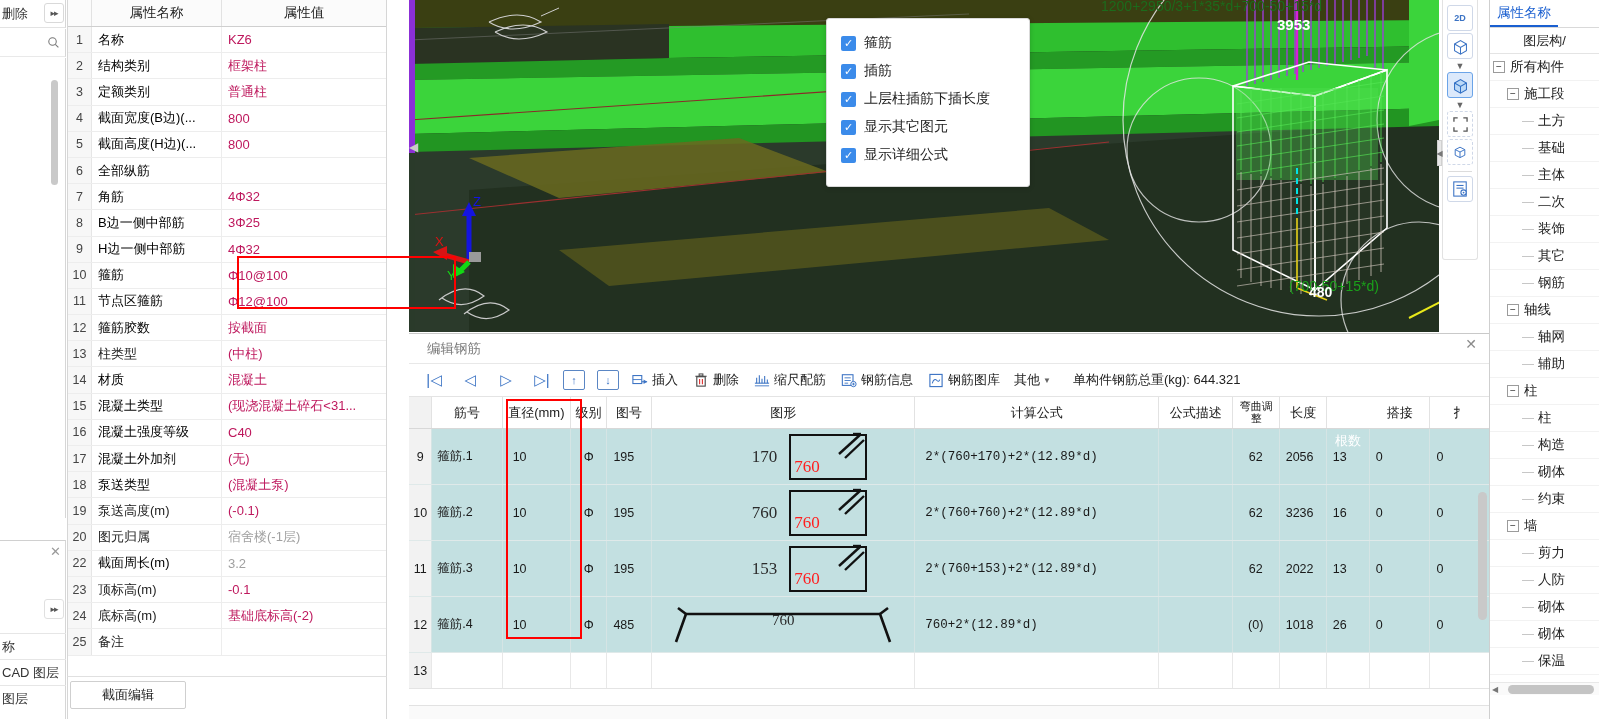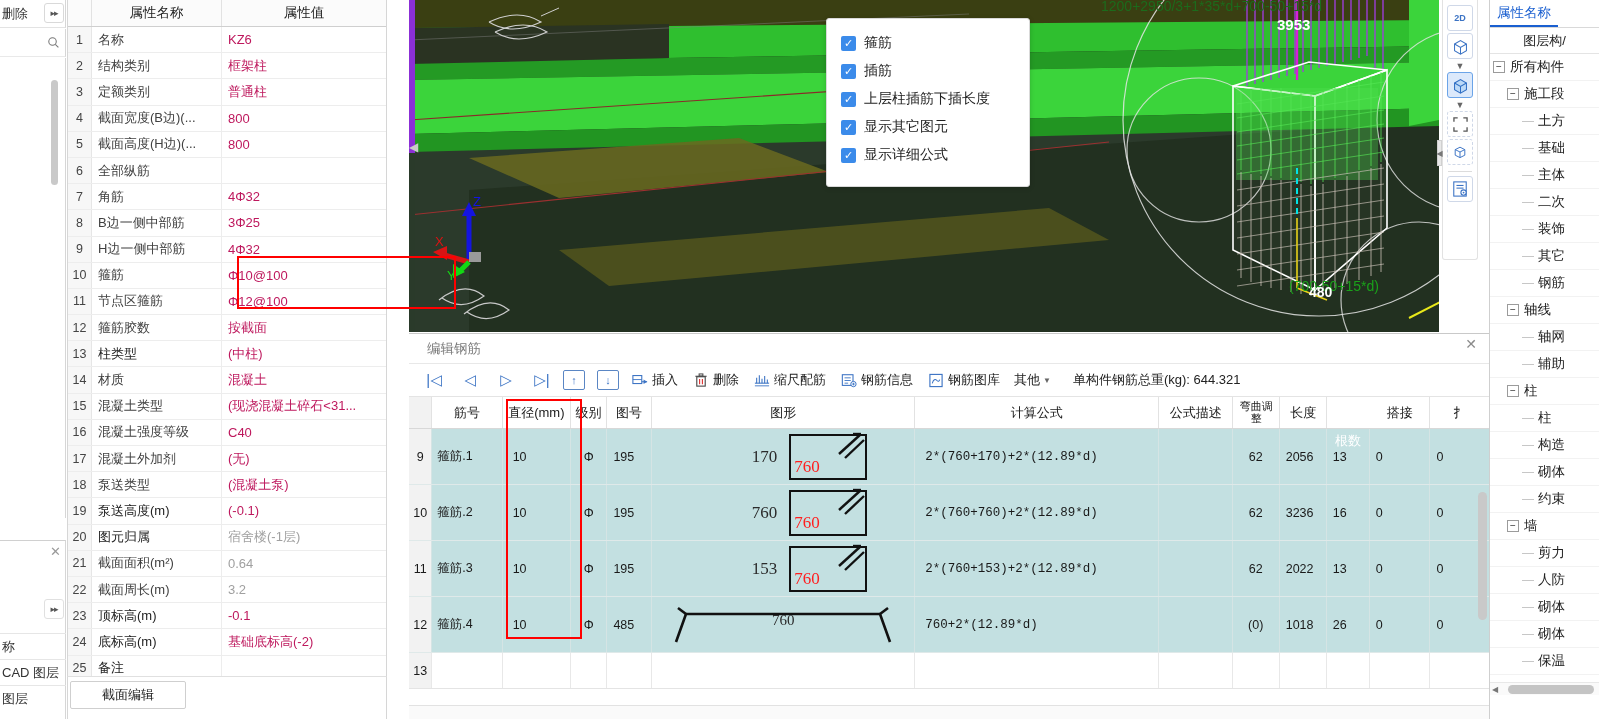--- a/index.html
+++ b/index.html
@@ -75,21 +75,21 @@
   #prop-rows { position: relative; }
   .prow { display: flex; height: 26.2px; border-bottom: 1px solid #ededed; }
   .prow .c-idx {
     width: 24px; border-right: 1px solid #e6e6e6; background: #f7f7f7;
     display: flex; align-items: center; justify-content: center;
     font-size: 12.5px; color: #444;
   }
   .prow .c-name {
     width: 130px; border-right: 1px solid #ededed;
     display: flex; align-items: center; padding-left: 6px;
-    font-size: 13px; color: #404040; white-space: nowrap; overflow: hidden;
+    font-size: 13px; color: #000000; white-space: nowrap; overflow: hidden;
   }
   .prow .c-name.plain { color: #222; }
   .prow .c-val {
     width: 164px; display: flex; align-items: center; padding-left: 6px;
     font-size: 13px; color: #be185d; white-space: nowrap; overflow: hidden;
   }
   .prow .c-val.muted { color: #a0a0a0; }
   #prop-highlight {
     position: absolute; left: 169px; top: 256px; width: 219px; height: 53px;
     border: 2.5px solid #ff0000; pointer-events: none; z-index: 20;
@@ -435,25 +435,20 @@
           </div>
           <div class="prow">
             <div class="c-idx">19</div>
             <div class="c-name plain">泵送高度(m)</div>
             <div class="c-val">(-0.1)</div>
           </div>
           <div class="prow">
             <div class="c-idx">20</div>
             <div class="c-name plain">图元归属</div>
             <div class="c-val muted">宿舍楼(-1层)</div>
-          </div>
-          <div class="prow">
-            <div class="c-idx">21</div>
-            <div class="c-name">截面面积(m²)</div>
-            <div class="c-val muted">0.64</div>
           </div>
           <div class="prow">
             <div class="c-idx">22</div>
             <div class="c-name">截面周长(m)</div>
             <div class="c-val muted">3.2</div>
           </div>
           <div class="prow">
             <div class="c-idx">23</div>
             <div class="c-name plain">顶标高(m)</div>
             <div class="c-val">-0.1</div>

